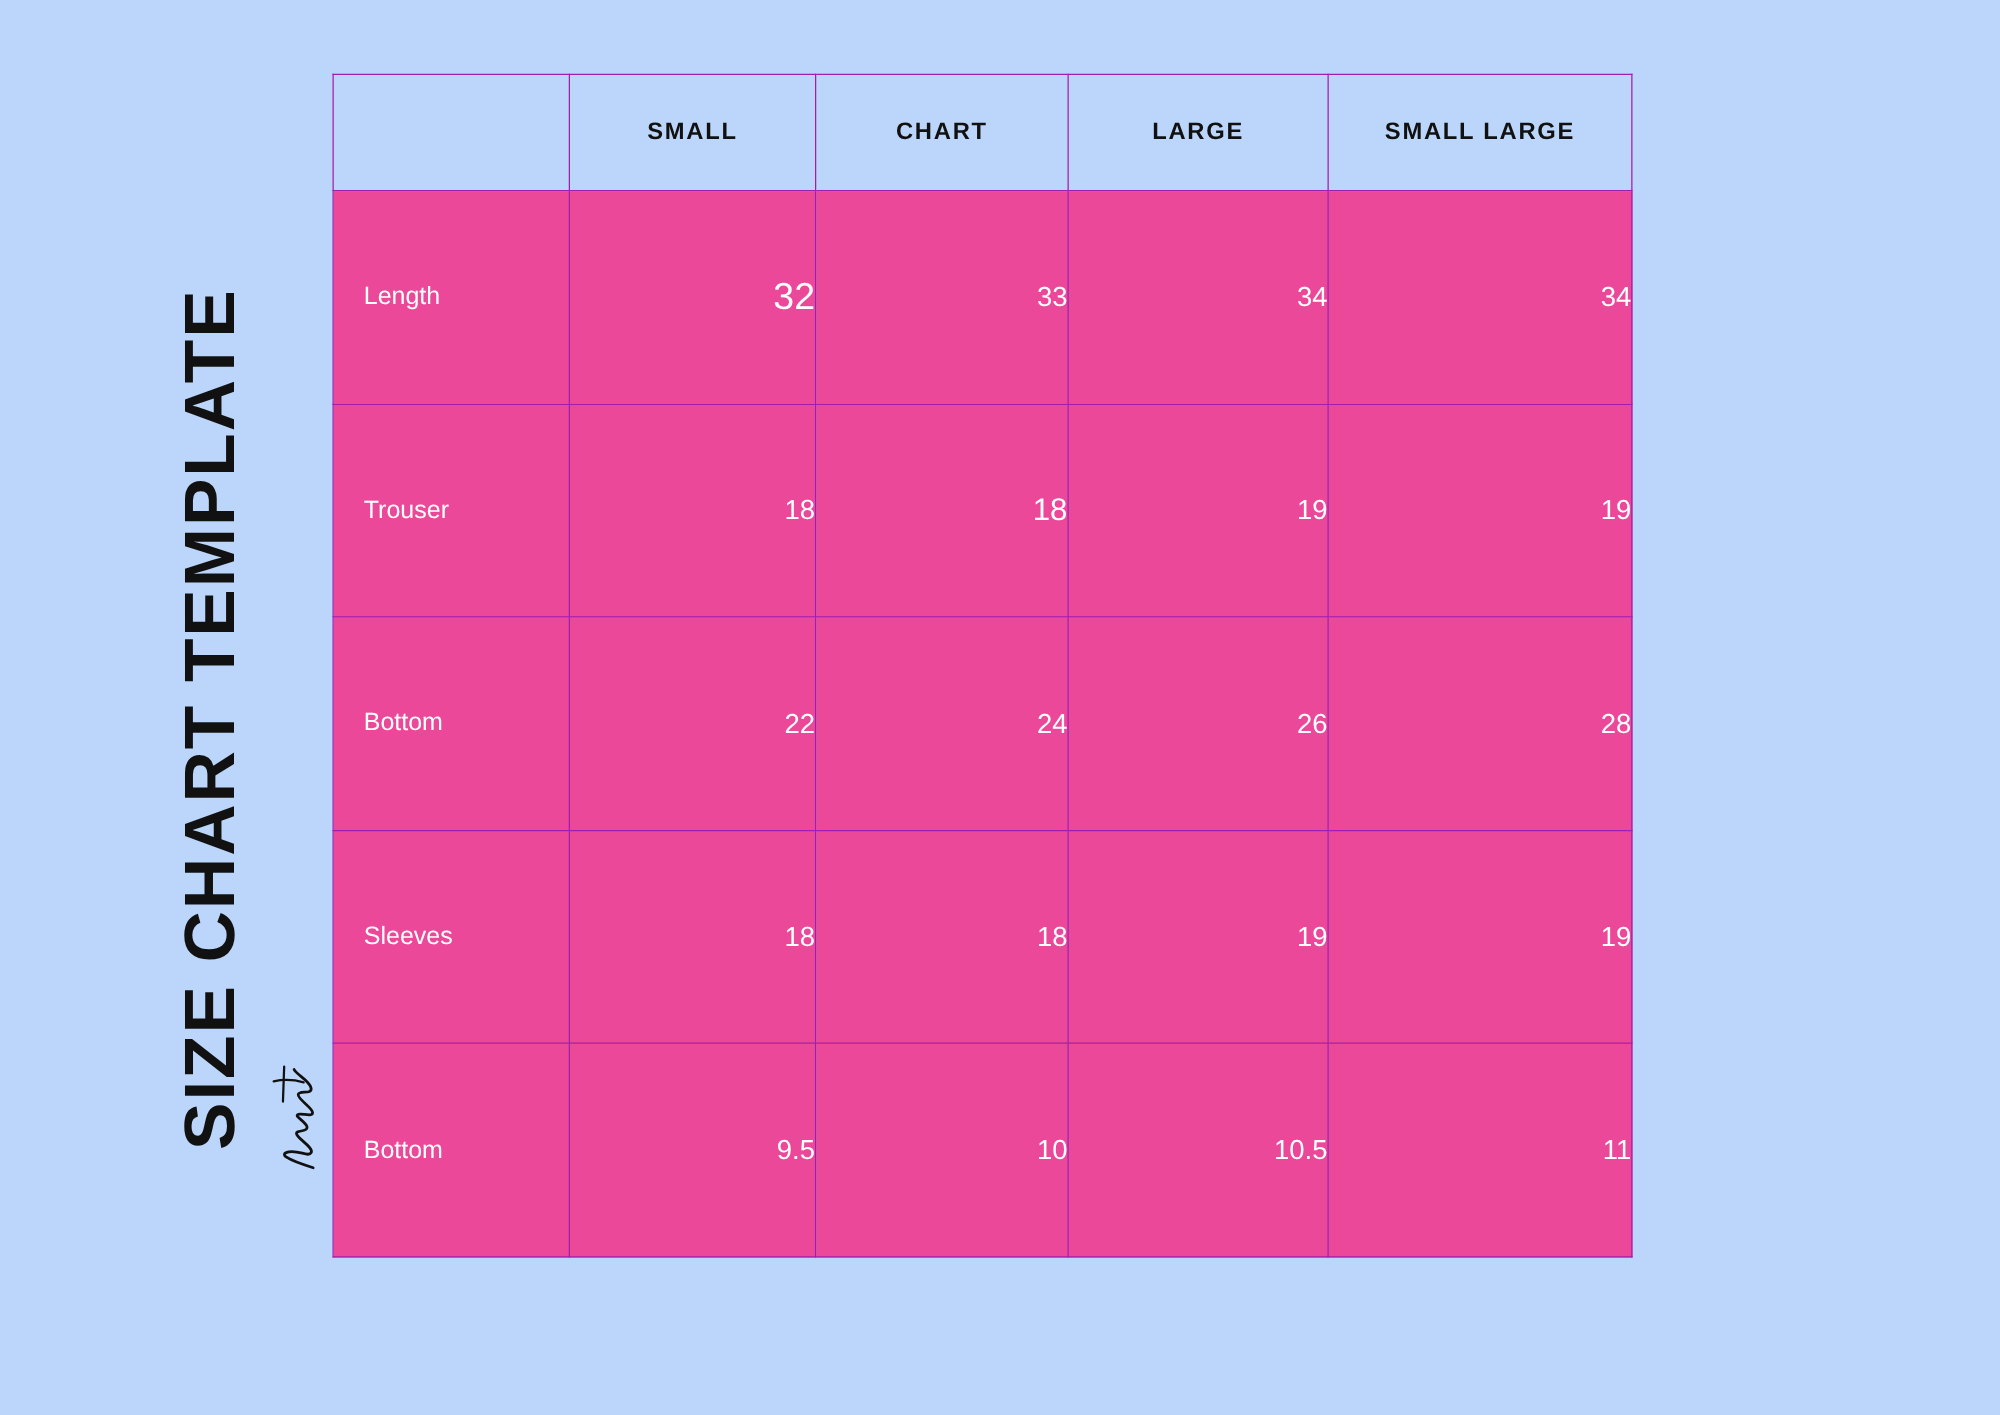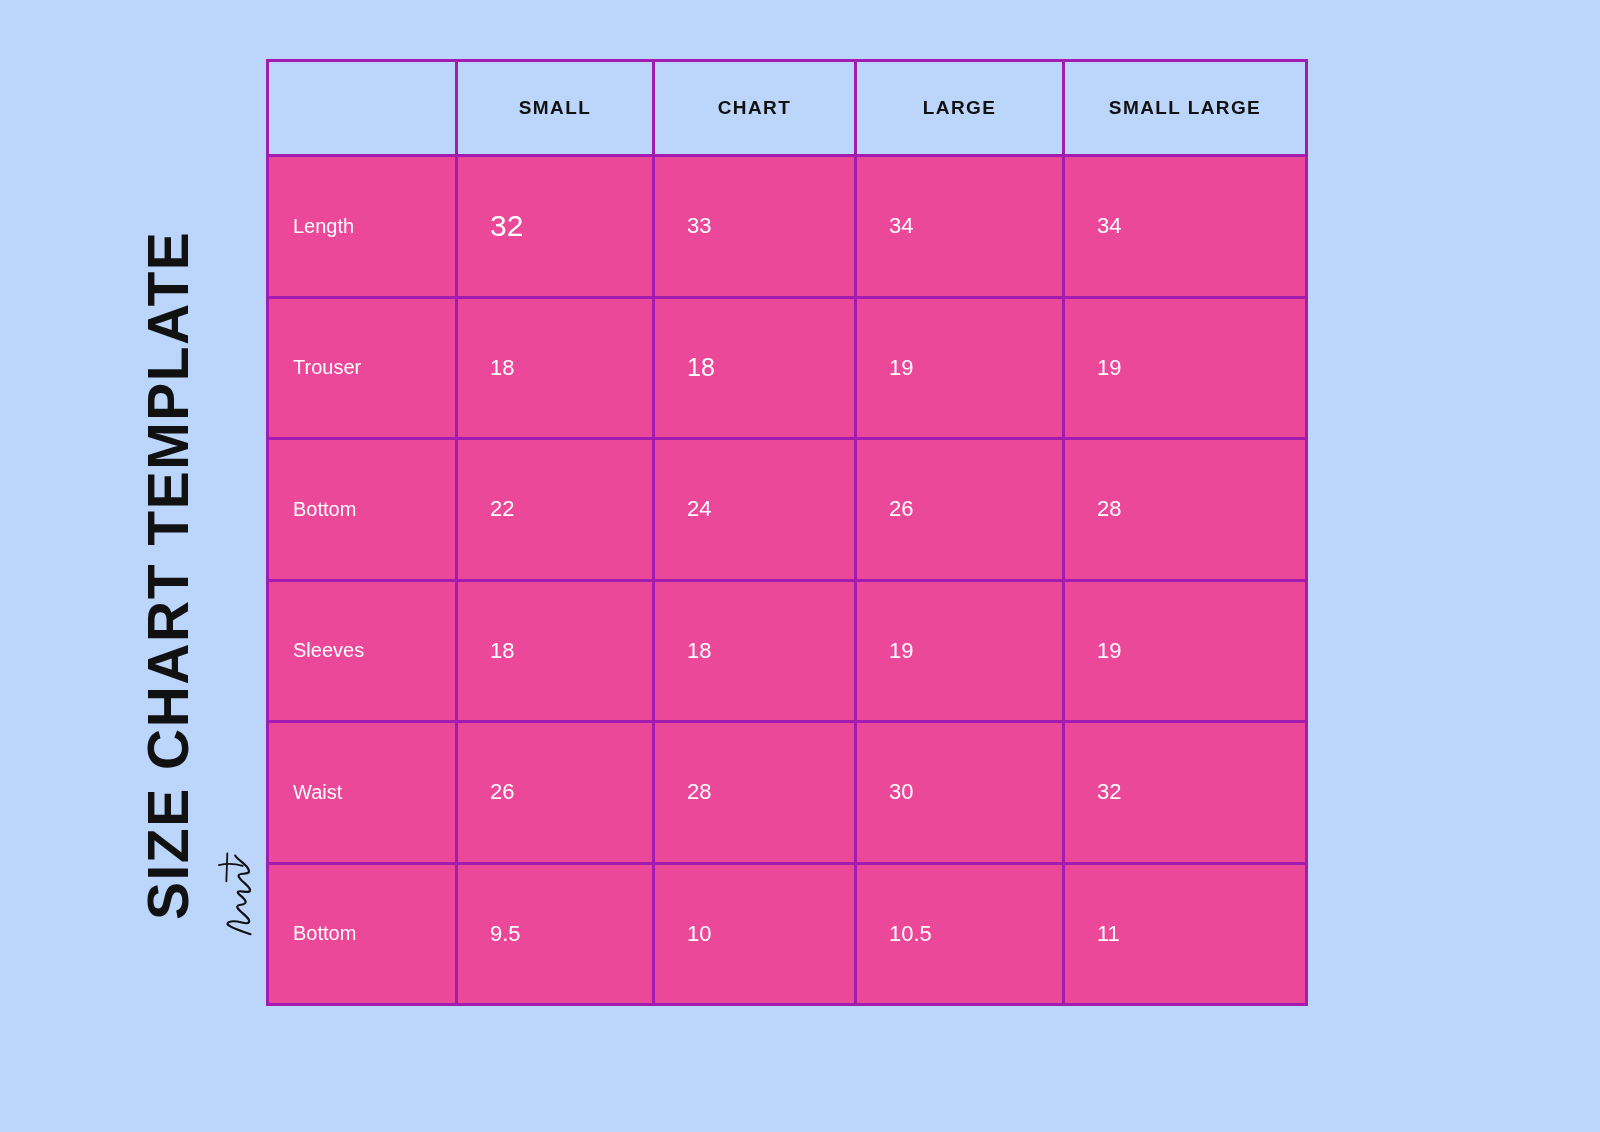--- a/index.html
+++ b/index.html
@@ -66,21 +66,21 @@
     width: 1039px;
     height: 947px;
   }
   table.size-chart {
     border-collapse: collapse;
     table-layout: fixed;
     width: 1039px;
     height: 947px;
   }
   table.size-chart td, table.size-chart th {
-    border: 3px solid #a21caf;
+    border: 1px solid #a21caf;
     padding: 0;
     vertical-align: middle;
   }
   col.c-label { width: 189px; }
   col.c-size  { width: 197px; }
   col.c-size2 { width: 202px; }
   col.c-size3 { width: 208px; }
   col.c-size4 { width: 243px; }
 
   thead th {
@@ -104,21 +104,21 @@
   }
   tbody td.row-label {
     padding-left: 24px;
     font-size: 20px;
     line-height: 1.35;
     text-align: left;
   }
   tbody td.value {
     padding-left: 32px;
     font-size: 22px;
-    text-align: left;
+    text-align: right;
   }
   tbody td.value.big {
     font-size: 30px;
   }
   tbody td.value.mid {
     font-size: 25px;
   }
   tbody tr.tall td { height: 118px; }
 </style>
 </head>
@@ -180,27 +180,20 @@
           <td class="value">28</td>
         </tr>
         <tr>
           <td class="row-label">Sleeves</td>
           <td class="value">18</td>
           <td class="value">18</td>
           <td class="value">19</td>
           <td class="value">19</td>
         </tr>
         <tr>
-          <td class="row-label">Waist</td>
-          <td class="value">26</td>
-          <td class="value">28</td>
-          <td class="value">30</td>
-          <td class="value">32</td>
-        </tr>
-        <tr>
           <td class="row-label">Bottom</td>
           <td class="value">9.5</td>
           <td class="value">10</td>
           <td class="value">10.5</td>
           <td class="value">11</td>
         </tr>
       </tbody>
     </table>
   </div>
 

